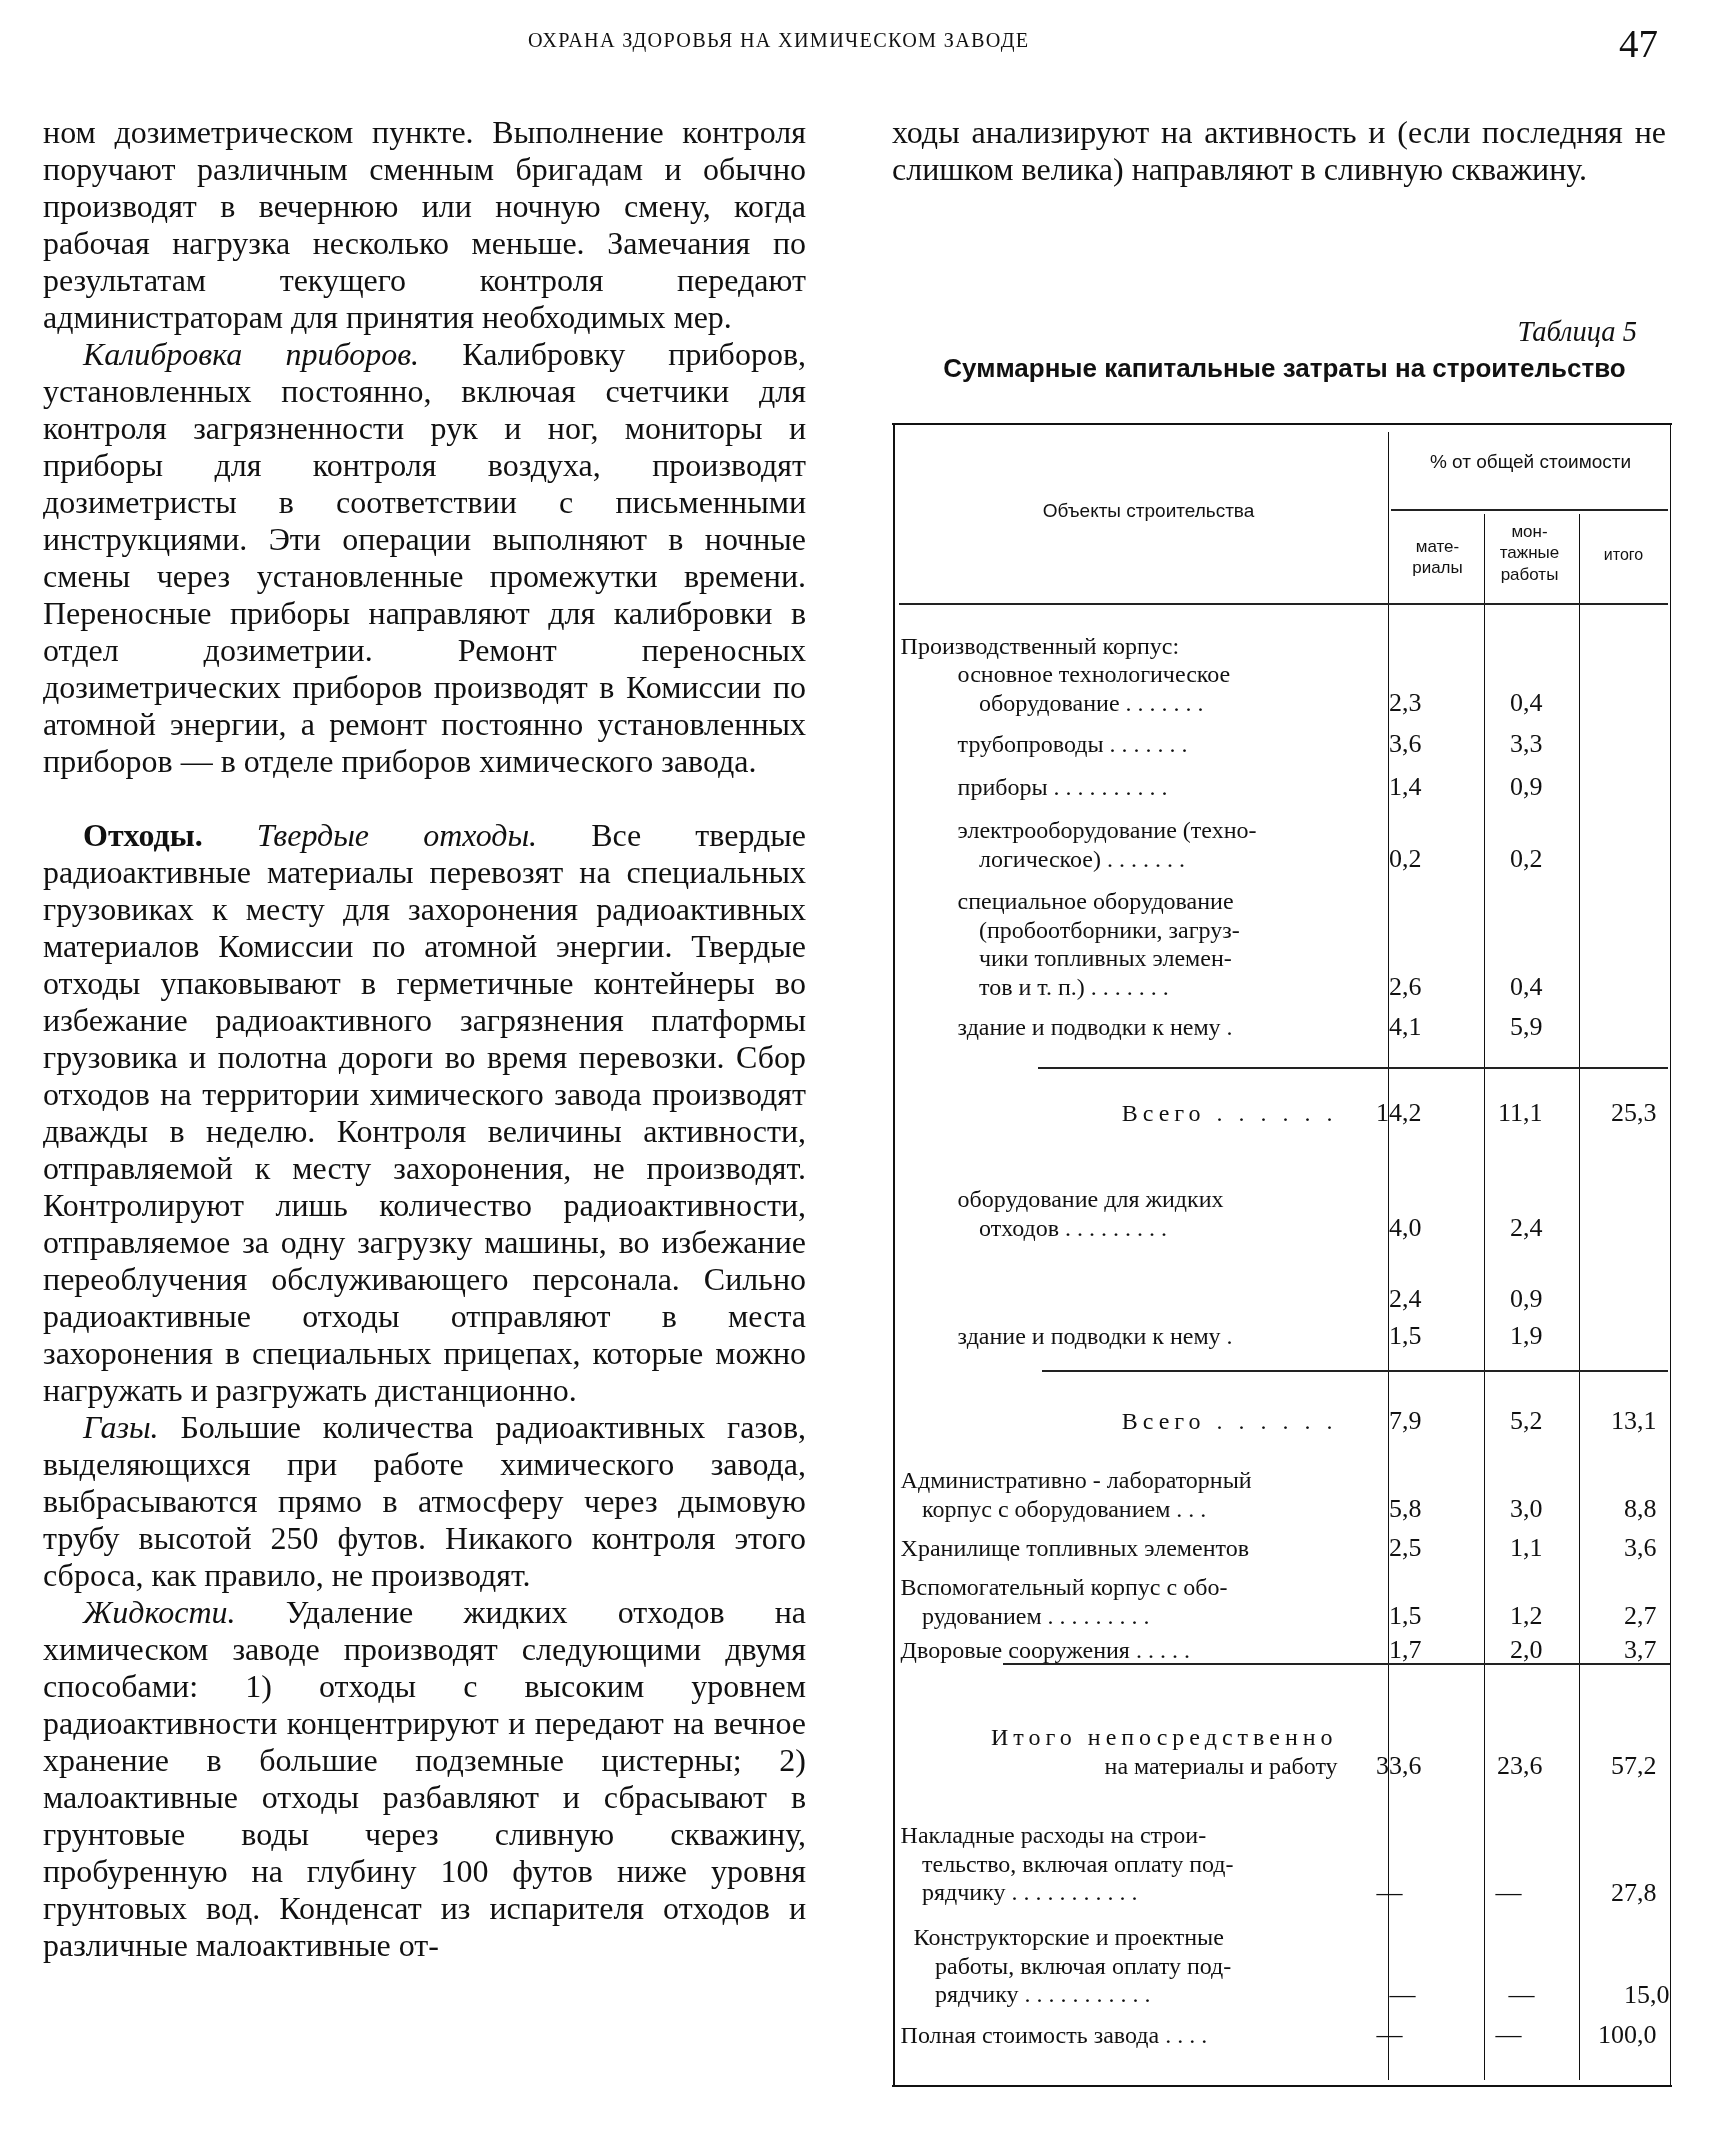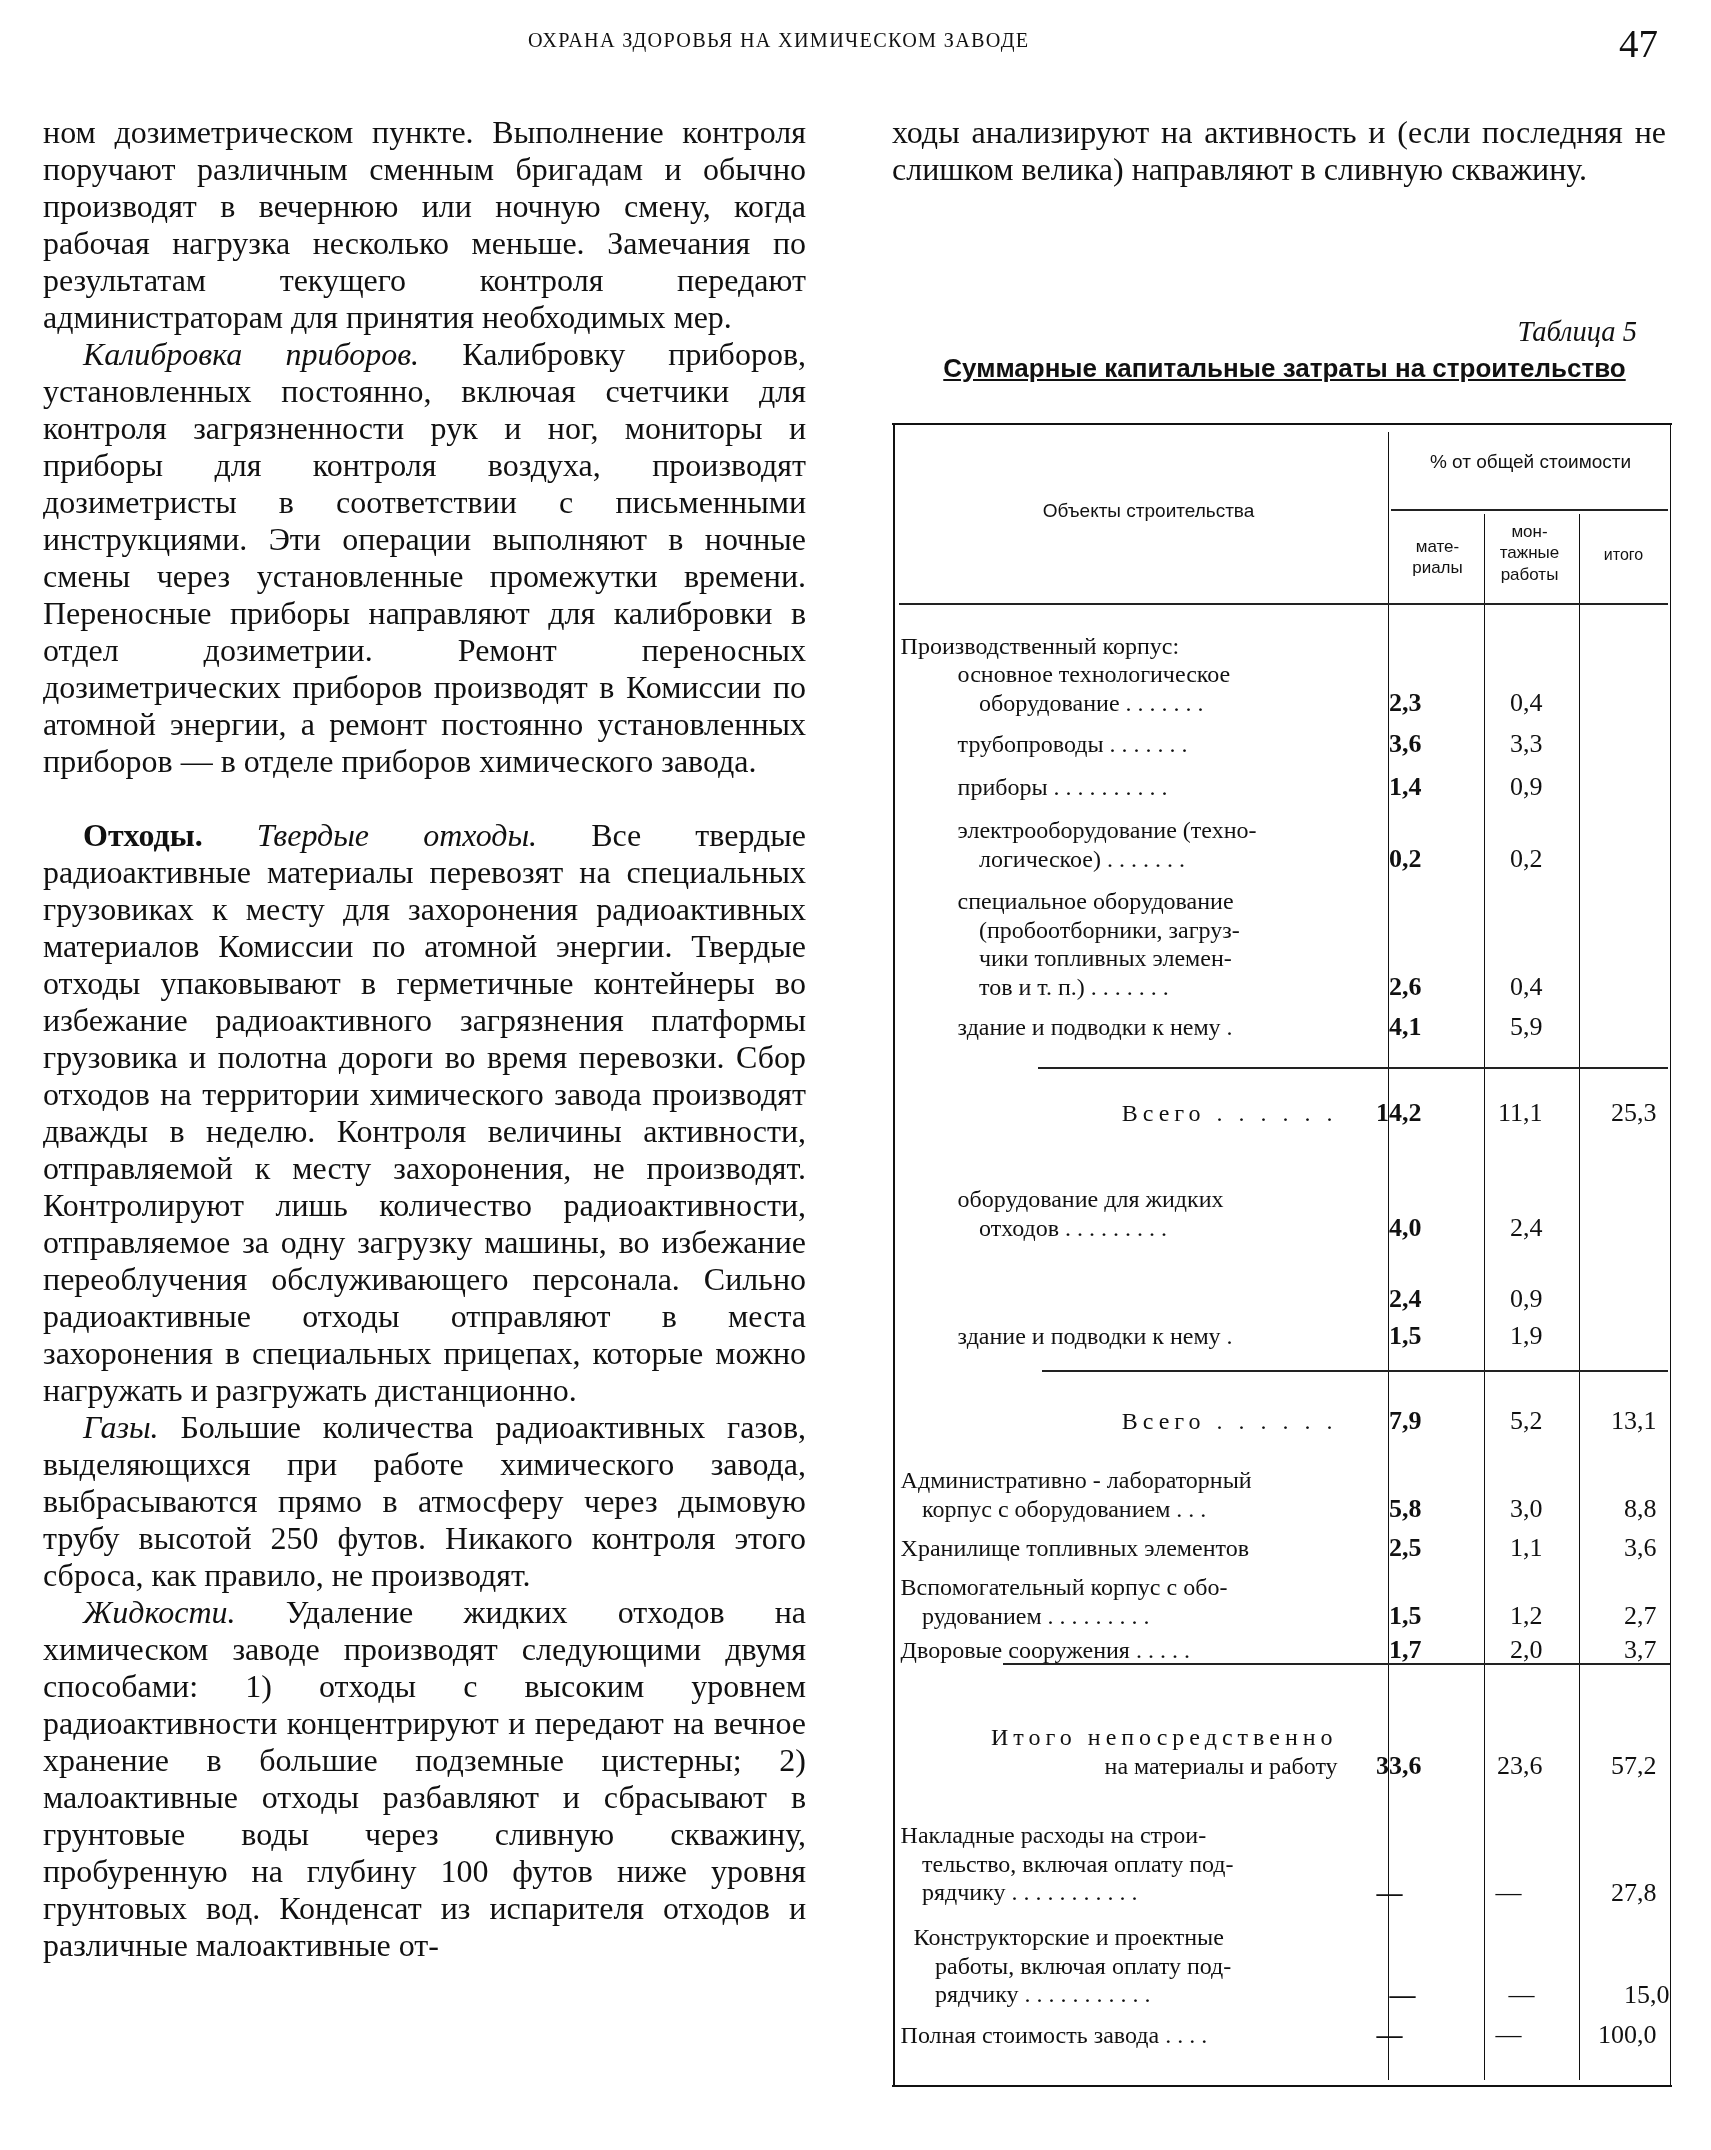--- a/index.html
+++ b/index.html
@@ -27,21 +27,20 @@
   .bd { font-weight: bold; }
 
   .table-label {
     position: absolute; top: 316px; left: 892px; width: 745px;
     text-align: right; font-style: italic; font-size: 28.5px;
   }
   .table-title {
     position: absolute; top: 353px; left: 892px; width: 785px;
     text-align: center; font-weight: bold; font-size: 26px; line-height: 31px;
     font-family: "Liberation Sans", "DejaVu Sans", sans-serif;
-    text-decoration: underline;
   }
   
   .tbl {
     position: absolute; left: 892px; top: 423px; width: 780px; height: 1660px;
     border-top: 2.1px solid #111; border-bottom: 2.9px solid #111;
   }
   .tbl .vl { position: absolute; width: 1.4px; background: #111; }
   .tbl .hl { position: absolute; height: 2.1px; background: #222; }
   .hdr-text { position: absolute; text-align: center; font-family: "Liberation Sans", "DejaVu Sans", sans-serif; }
   .hdr-obj { left: 71px; top: 75px; width: 371px; font-size: 19px; }
@@ -52,21 +51,21 @@
   .hdr-itg { left: 685px; top: 121px; width: 93px; font-size: 16px; }
 
   .row {
     position: absolute; left: 8.6px; width: 763px; font-size: 24px; line-height: 28.5px;
   }
   .row .lbl { position: absolute; left: 0; width: 437px; text-align: justify; }
   .row .lbl.sub { padding-left: 57px; width: 379px; }
   .row .lbl .cont2 { padding-left: 21.4px; display: block; }
   .row .lbl.right { text-align: right; }
   .row .v { position: absolute; bottom: 0; text-align: right; font-size: 26px; }
-  .row .v.m { left: 457px; width: 64px; font-weight: bold; }
+  .row .v.m { left: 457px; width: 64px; }
   .row .v.w { left: 574px; width: 68px; }
   .row .v.t { left: 685px; width: 71px; }
   .spaced { letter-spacing: 5px; }
 </style>
 </head>
 <body>
 
 <div class="running-head">ОХРАНА ЗДОРОВЬЯ НА ХИМИЧЕСКОМ ЗАВОДЕ</div>
 <div class="page-num">47</div>
 

